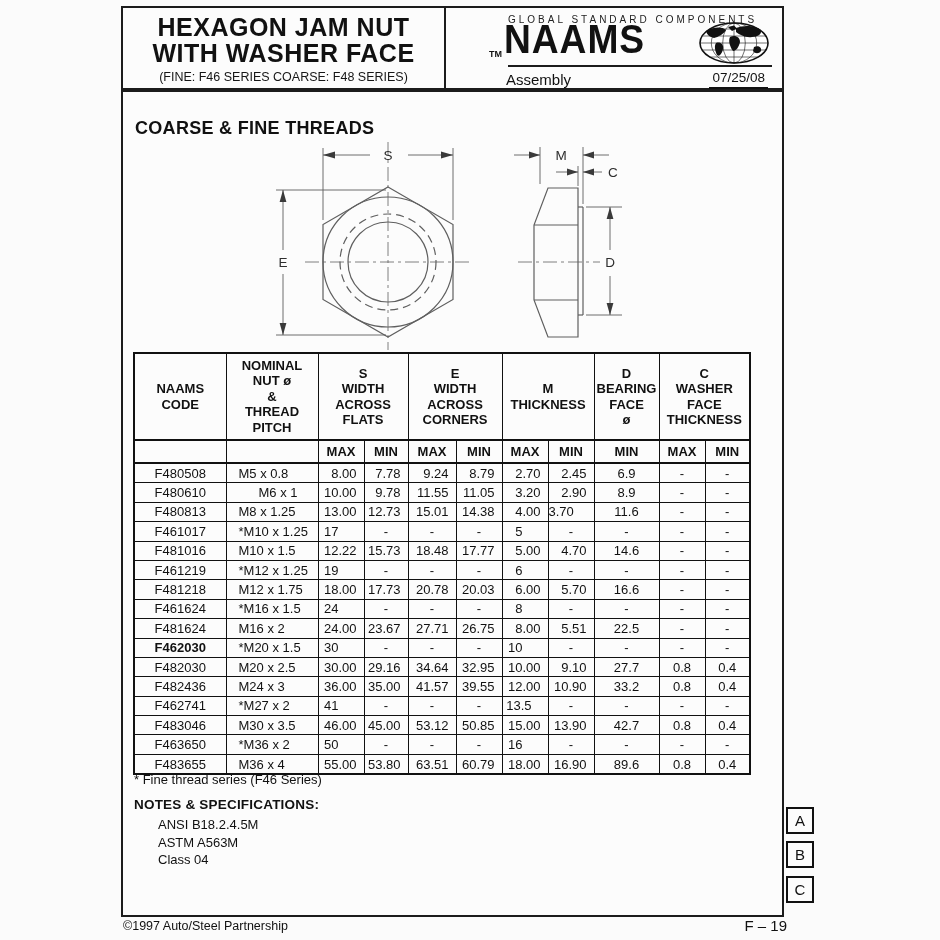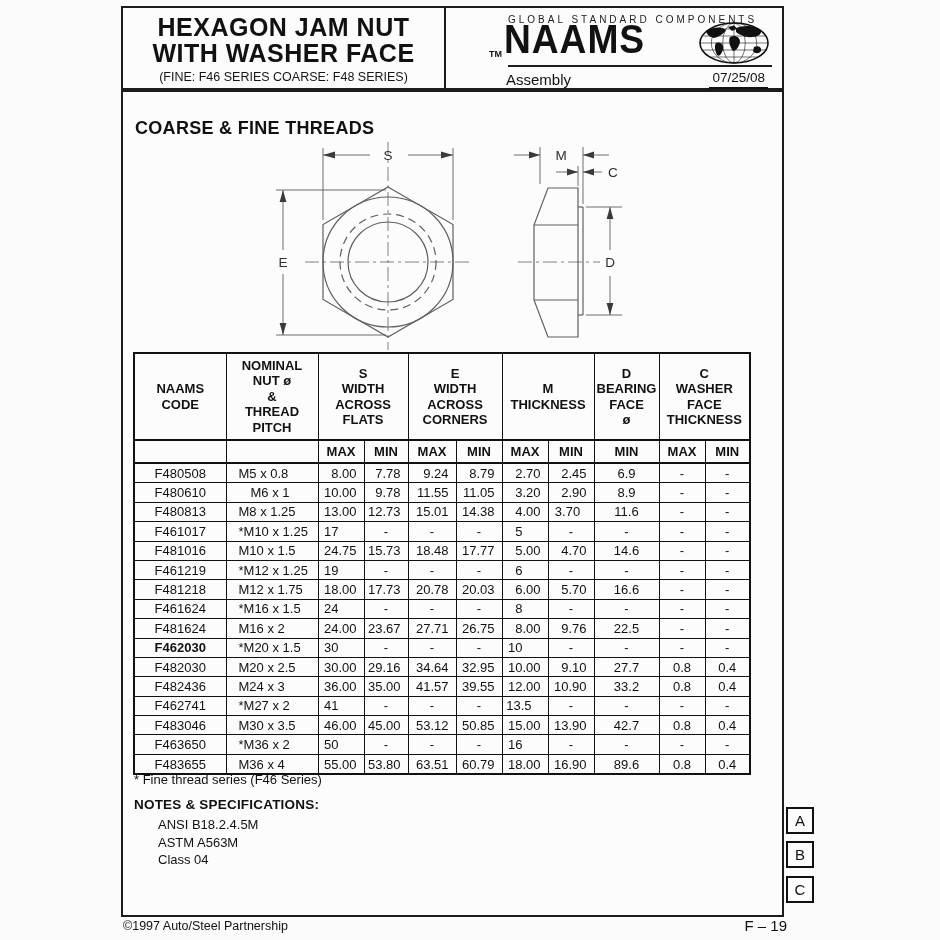--- a/index.html
+++ b/index.html
@@ -253,61 +253,61 @@
         <td style="text-align: right; padding-right: 7px;">9.24</td>
         <td style="text-align: right; padding-right: 7px;">8.79</td>
         <td style="text-align: right; padding-right: 7px;">2.70</td>
         <td style="text-align: right; padding-right: 7px;">2.45</td>
         <td style="text-align: center;">6.9</td>
         <td style="text-align: center;">-</td>
         <td style="text-align: center;">-</td>
       </tr>
       <tr>
         <td style="text-align: center;">F480610</td>
-        <td style="text-align: left; padding-left: 24px;">M6 x 1</td>
+        <td style="text-align: center; padding-left: 12px;">M6 x 1</td>
         <td style="text-align: right; padding-right: 7px;">10.00</td>
         <td style="text-align: right; padding-right: 7px;">9.78</td>
         <td style="text-align: right; padding-right: 7px;">11.55</td>
         <td style="text-align: right; padding-right: 7px;">11.05</td>
         <td style="text-align: right; padding-right: 7px;">3.20</td>
         <td style="text-align: right; padding-right: 7px;">2.90</td>
         <td style="text-align: center;">8.9</td>
         <td style="text-align: center;">-</td>
         <td style="text-align: center;">-</td>
       </tr>
       <tr>
         <td style="text-align: center;">F480813</td>
         <td style="text-align: left; padding-left: 12px;">M8 x 1.25</td>
         <td style="text-align: right; padding-right: 7px;">13.00</td>
         <td style="text-align: right; padding-right: 7px;">12.73</td>
         <td style="text-align: right; padding-right: 7px;">15.01</td>
         <td style="text-align: right; padding-right: 7px;">14.38</td>
         <td style="text-align: right; padding-right: 7px;">4.00</td>
-        <td style="text-align: center; padding-right: 7px; margin-left: 40px;">3.70</td>
+        <td style="text-align: left; padding-right: 7px; margin-left: 40px;">3.70</td>
         <td style="text-align: center;">11.6</td>
         <td style="text-align: center;">-</td>
         <td style="text-align: center;">-</td>
       </tr>
       <tr>
         <td style="text-align: center;">F461017</td>
         <td style="text-align: left; padding-left: 12px;">*M10 x 1.25</td>
         <td style="text-align: right; padding-right: 25px;">17</td>
         <td style="text-align: center;">-</td>
         <td style="text-align: center;">-</td>
         <td style="text-align: center;">-</td>
         <td style="text-align: right; padding-right: 25px;">5</td>
         <td style="text-align: center;">-</td>
         <td style="text-align: center;">-</td>
         <td style="text-align: center;">-</td>
         <td style="text-align: center;">-</td>
       </tr>
       <tr>
         <td style="text-align: center;">F481016</td>
         <td style="text-align: left; padding-left: 12px;">M10 x 1.5</td>
-        <td style="text-align: right; padding-right: 7px;">24.75</td>
+        <td style="text-align: right; padding-right: 7px;">12.22</td>
         <td style="text-align: right; padding-right: 7px;">15.73</td>
         <td style="text-align: right; padding-right: 7px;">18.48</td>
         <td style="text-align: right; padding-right: 7px;">17.77</td>
         <td style="text-align: right; padding-right: 7px;">5.00</td>
         <td style="text-align: right; padding-right: 7px;">4.70</td>
         <td style="text-align: center;">14.6</td>
         <td style="text-align: center;">-</td>
         <td style="text-align: center;">-</td>
       </tr>
       <tr>
@@ -350,21 +350,21 @@
         <td style="text-align: center;">-</td>
       </tr>
       <tr>
         <td style="text-align: center; margin-left: 40px;">F481624</td>
         <td style="text-align: left; padding-left: 12px;">M16 x 2</td>
         <td style="text-align: right; padding-right: 7px;">24.00</td>
         <td style="text-align: right; padding-right: 7px;">23.67</td>
         <td style="text-align: right; padding-right: 7px;">27.71</td>
         <td style="text-align: right; padding-right: 7px;">26.75</td>
         <td style="text-align: right; padding-right: 7px;">8.00</td>
-        <td style="text-align: right; padding-right: 7px;">9.76</td>
+        <td style="text-align: right; padding-right: 7px;">5.51</td>
         <td style="text-align: center;">22.5</td>
         <td style="text-align: center;">-</td>
         <td style="text-align: center;">-</td>
       </tr>
       <tr>
         <td style="text-align: center; font-weight: bold;">F462030</td>
         <td style="text-align: left; padding-left: 12px;">*M20 x 1.5</td>
         <td style="text-align: right; padding-right: 25px;">30</td>
         <td style="text-align: center;">-</td>
         <td style="text-align: center;">-</td>

